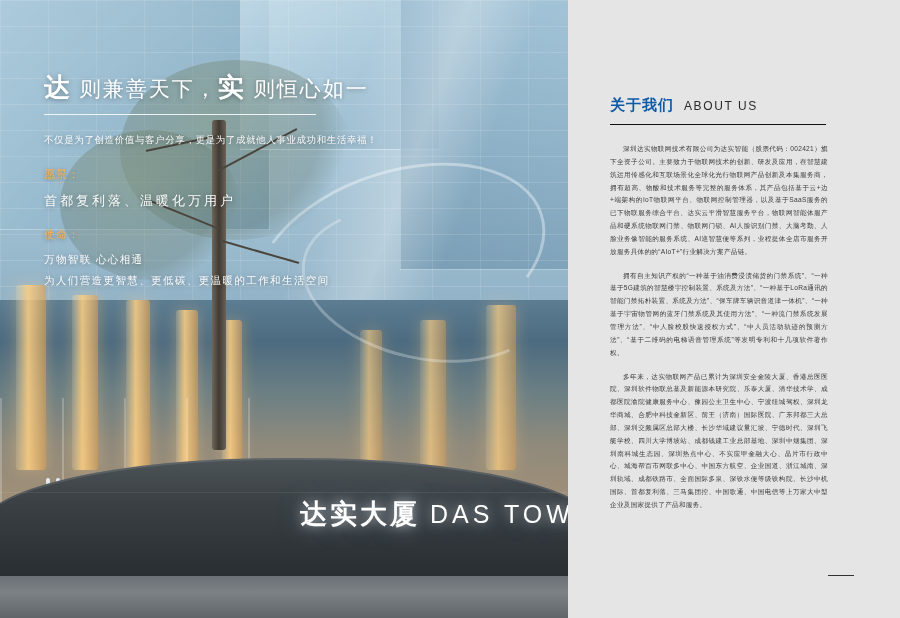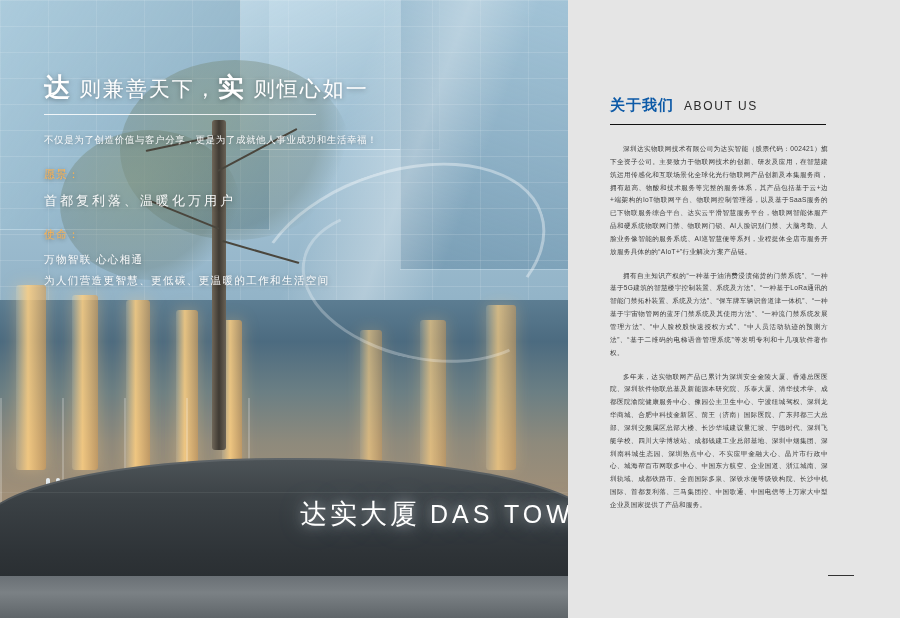--- a/index.html
+++ b/index.html
@@ -143,21 +143,21 @@
     background: linear-gradient(180deg,#6a7075,#7b8185 40%,#5f6569);
   }
 
   .sign {
     position: absolute; left: 300px; bottom: 86px;
     display: flex; align-items: baseline; gap: 10px;
     color: #ffffff;
     text-shadow: 0 0 12px rgba(255,255,255,.55), 0 0 26px rgba(180,220,255,.35);
     white-space: nowrap;
   }
-  .sign-cn { font-size: 27px; letter-spacing: 3px; font-weight: 400; margin-top: 44px; }
+  .sign-cn { font-size: 27px; letter-spacing: 3px; font-weight: 700; margin-top: 44px; }
   .sign-en { font-size: 25px; letter-spacing: 4px; font-weight: 400; }
 
   
   .overlay-text {
     position: absolute; left: 44px; top: 70px;
     color: #ffffff;
     text-shadow: 0 1px 5px rgba(0,0,0,.35);
   }
   .headline { font-size: 21px; letter-spacing: 2px; white-space: nowrap; }
   .headline .big { font-size: 26px; font-weight: 700; }

